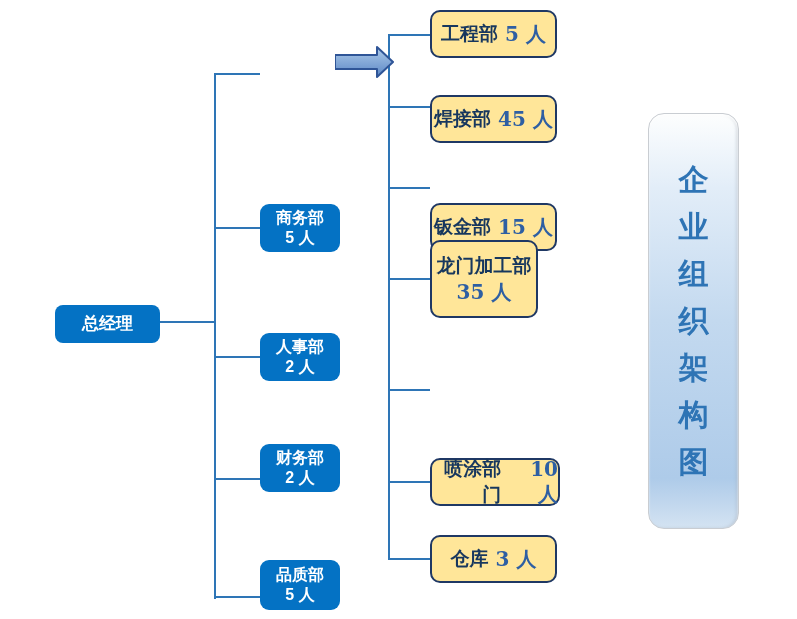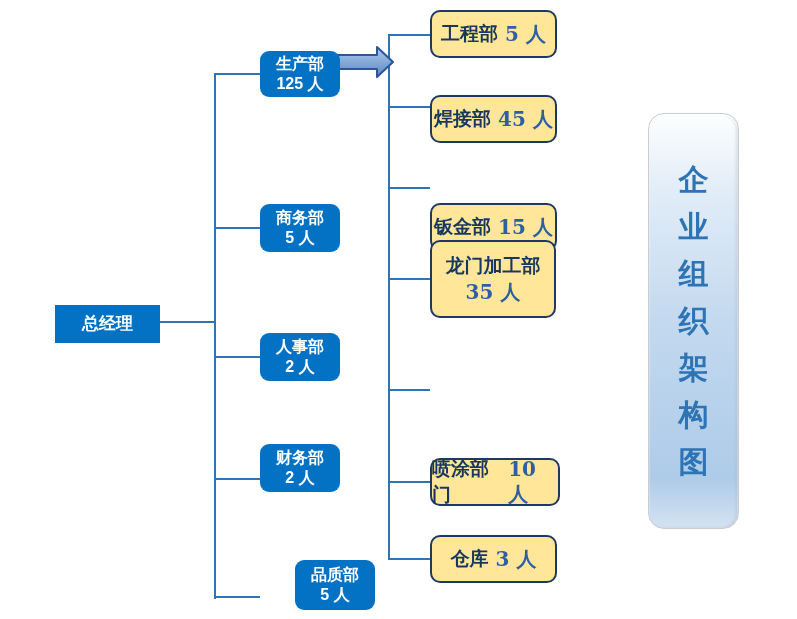--- a/index.html
+++ b/index.html
@@ -5,36 +5,36 @@
   html,body{margin:0;padding:0;background:#fff;}
   .canvas{
     position:relative;width:797px;height:619px;background:#ffffff;
     font-family:"Liberation Sans",sans-serif;overflow:hidden;
   }
   
   .hline,.vline{position:absolute;background:var(--connector,#2E75B6);}
   .hline{height:2px;}
   .vline{width:2px;}
   
-  .node{position:absolute;display:flex;flex-direction:column;align-items:center;justify-content:center;box-sizing:border-box;text-align:left;cursor:default;}
+  .node{position:absolute;display:flex;flex-direction:column;align-items:center;justify-content:center;box-sizing:border-box;text-align:right;cursor:default;}
   .node.blue{
     background:var(--node_blue,#0472C4);color:#ffffff;border-radius:9px;
     font-weight:bold;line-height:1.25;
   }
-  .node.root{left:55px;top:305px;width:105px;height:38px;font-size:17px;border-radius:0;}
+  .node.root{left:55px;top:305px;width:105px;height:38px;font-size:17px;border-radius:8px;}
   .node.mid{left:260px;width:80px;height:48px;font-size:16px;}
   .node.leaf{
     left:430px;background:var(--node_yellow_fill,#FFE699);
     border:2px solid var(--node_yellow_border,#1F3864);border-radius:10px;
     font-family:"DejaVu Serif",serif;
   }
   .leaf .dept{color:var(--leaf_text,#17375E);font-size:19px;font-weight:bold;}
   .leaf .num{color:var(--leaf_number,#2E5FA3);font-size:20px;font-weight:bold;}
   .leaf.inline{flex-direction:row;gap:7px;width:127px;height:48px;}
-  .leaf.stacked{width:126px;height:78px;}
+  .leaf.stacked{width:108px;height:78px;}
   
   .title-panel{
     position:absolute;left:648px;top:113px;width:89px;height:414px;
     border-radius:16px;
     background:linear-gradient(180deg,#fdfefe 0%,#e2edf8 18%,#c3d9ef 50%,#aecbe9 88%,#d4e3f2 100%);
     border:1px solid #c9cdd2;
     box-shadow:inset 0 2px 2px rgba(255,255,255,.9), inset -2px 0 3px rgba(160,170,180,.35);
     display:flex;flex-direction:column;align-items:center;justify-content:center;gap:17px;
   }
   .title-panel .tchar{
@@ -74,37 +74,33 @@
         </linearGradient>
       </defs>
       <polygon points="0,11 42,11 42,3 58,18 42,33 42,25 0,25" fill="url(#ag)" stroke="#2F5597" stroke-width="2" stroke-linejoin="round"></polygon>
     </svg>
   </div>
 
   <div class="node blue root">
     <span>总经理</span>
   </div>
 
-  <div class="node blue mid" style="top:51px;height:46px;">
-    <span>生产部</span>
-    <span>125 人</span>
-  </div>
   <div class="node blue mid" style="top:204px;">
     <span>商务部</span>
     <span>5 人</span>
   </div>
   <div class="node blue mid" style="top:333px;">
     <span>人事部</span>
     <span>2 人</span>
   </div>
   <div class="node blue mid" style="top:444px;">
     <span>财务部</span>
     <span>2 人</span>
   </div>
-  <div class="node blue mid" style="top:560px;height:50px;margin-left:35px;">
+  <div class="node blue mid" style="top:560px;height:50px;">
     <span>品质部</span>
     <span>5 人</span>
   </div>
 
   <div class="node leaf inline" style="top:10px;">
     <span class="dept">工程部</span>
     <span class="num">5 人</span>
   </div>
   <div class="node leaf inline" style="top:83px;margin-top:12px;">
     <span class="dept">焊接部</span>

